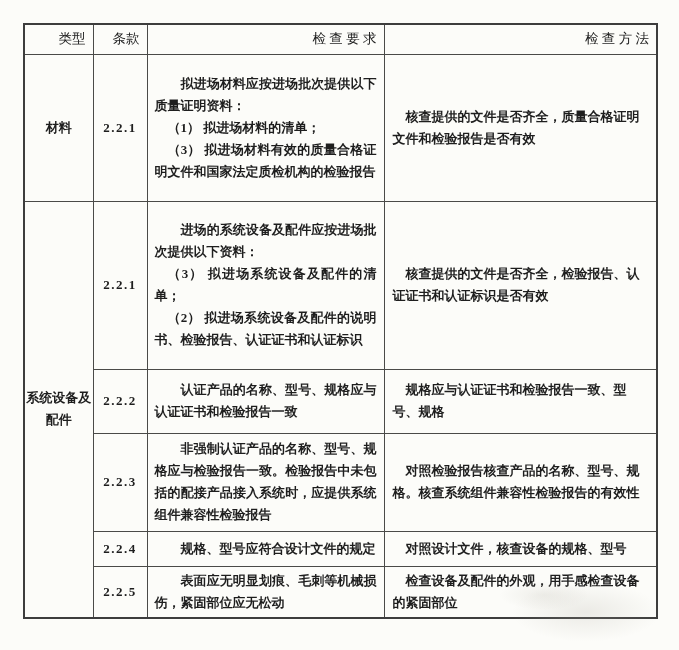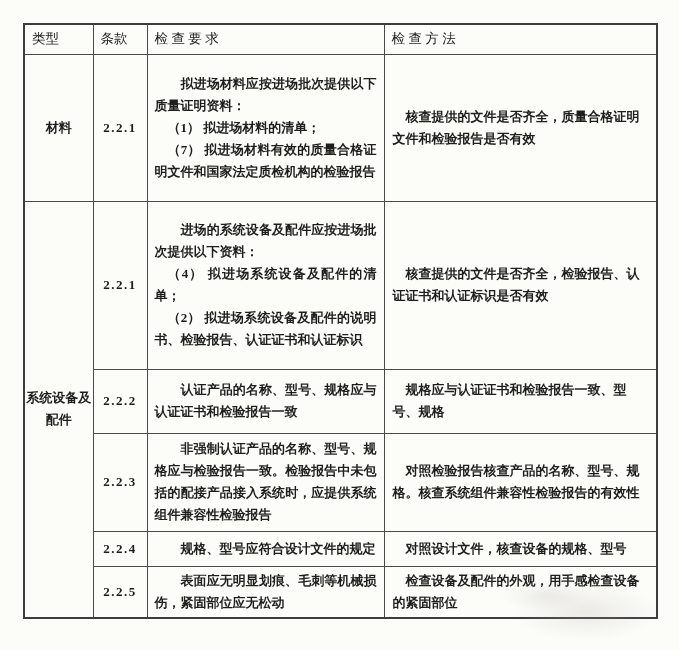--- a/index.html
+++ b/index.html
@@ -23,21 +23,21 @@
     background:#fcfcf9;
   }
   .doc th,.doc td{
     border:1.5px solid #4a4a48;
     padding:3px 7px;
     font-size:13px;line-height:22px;
     vertical-align:middle;
     overflow:hidden;
     font-weight:bold;
   }
-  .doc th{font-weight:normal;text-align:left;font-size:13.5px;}
+  .doc th{font-weight:normal;text-align:right;font-size:13.5px;}
   tr.hdr{height:30px;}
   tr.r1{height:147px;}
   tr.r2{height:168px;}
   tr.r3{height:64px;}
   tr.r4{height:98px;}
   tr.r5{height:32px;}
   tr.r6{height:50px;}
   td.type{text-align:center;padding:2px 0;}
   td.clause{text-align:center;letter-spacing:1.5px;padding:6px 2px;}
   td.req{text-align:justify;}
@@ -64,33 +64,33 @@
         <th>检 查 要 求</th>
         <th>检 查 方 法</th>
       </tr>
 
       <tr class="r1">
         <td class="type">材料</td>
         <td class="clause">2.2.1</td>
         <td class="req">
           <div class="p-lead">拟进场材料应按进场批次提供以下质量证明资料：</div>
           <div class="p-item">（1） 拟进场材料的清单；</div>
-          <div class="p-item">（7） 拟进场材料有效的质量合格证明文件和国家法定质检机构的检验报告</div>
+          <div class="p-item">（3） 拟进场材料有效的质量合格证明文件和国家法定质检机构的检验报告</div>
         </td>
         <td class="method">
           <div class="method-text">核查提供的文件是否齐全，质量合格证明文件和检验报告是否有效</div>
         </td>
       </tr>
 
       <tr class="r2">
         <td class="type" rowspan="5">系统设备及配件</td>
         <td class="clause">2.2.1</td>
         <td class="req">
           <div class="p-lead">进场的系统设备及配件应按进场批次提供以下资料：</div>
-          <div class="p-item">（4） 拟进场系统设备及配件的清单；</div>
+          <div class="p-item">（3） 拟进场系统设备及配件的清单；</div>
           <div class="p-item">（2） 拟进场系统设备及配件的说明书、检验报告、认证证书和认证标识</div>
         </td>
         <td class="method">
           <div class="method-text">核查提供的文件是否齐全，检验报告、认证证书和认证标识是否有效</div>
         </td>
       </tr>
 
       <tr class="r3">
         <td class="clause">2.2.2</td>
         <td class="req">

